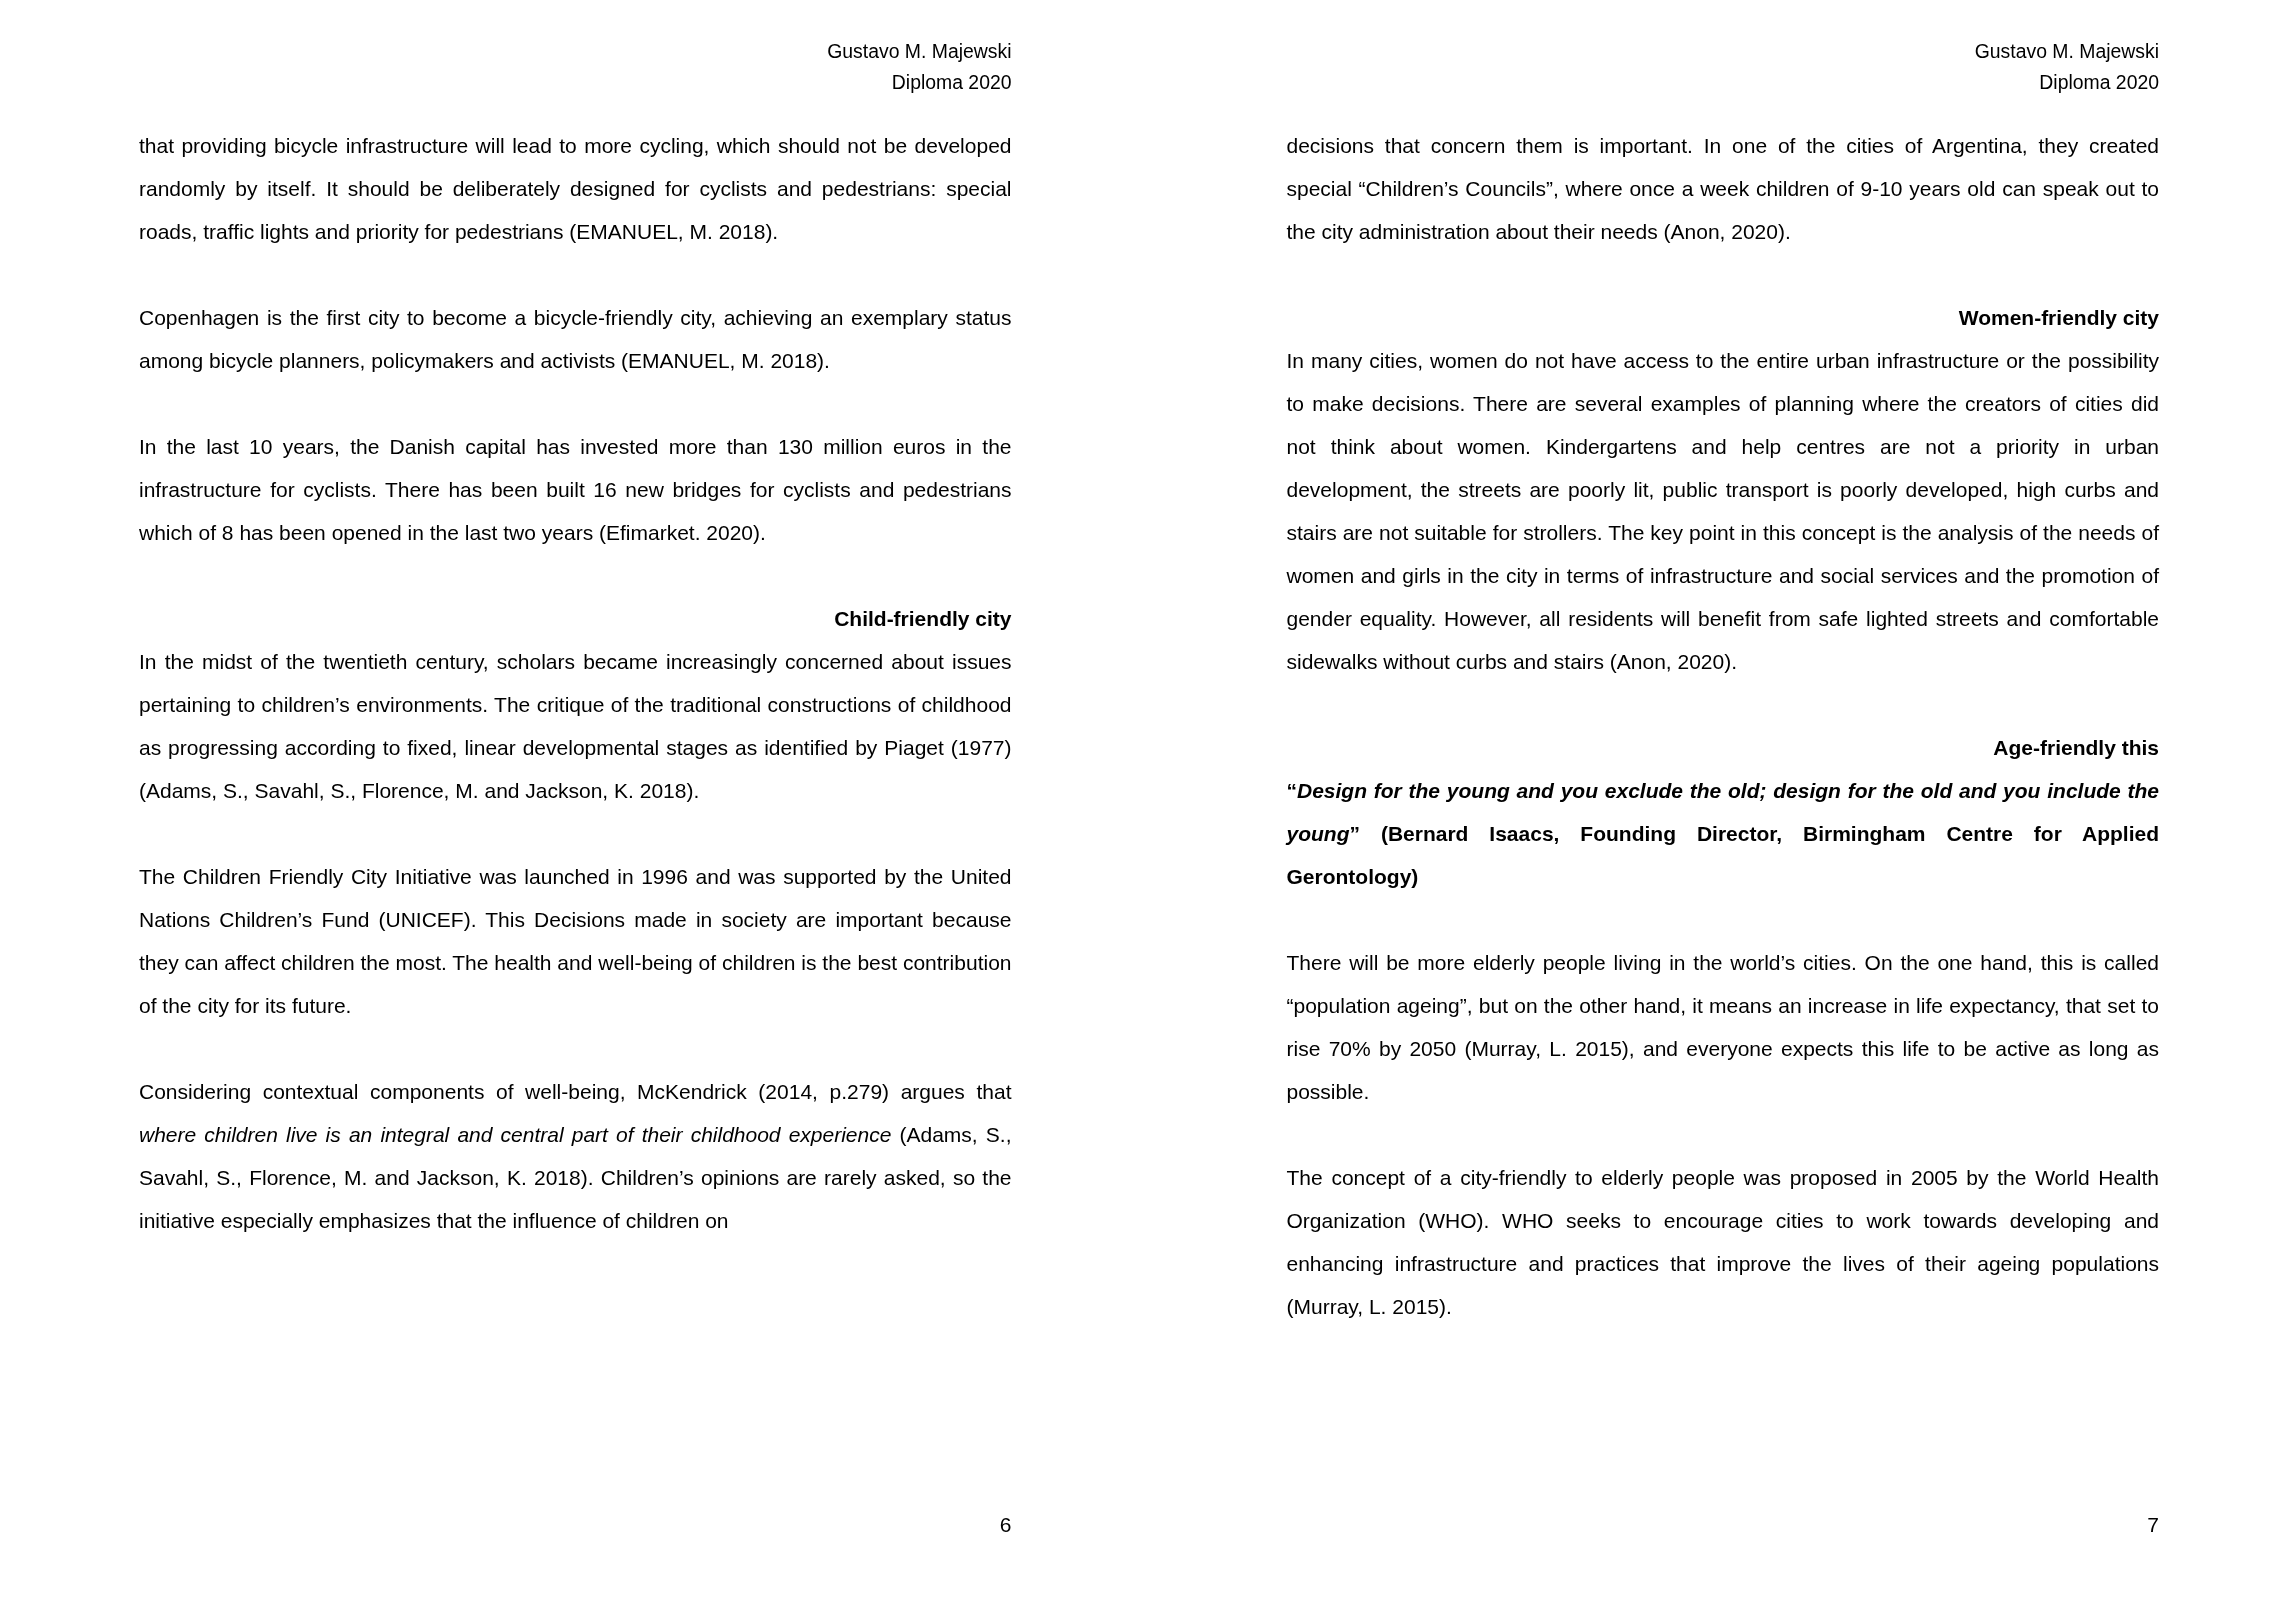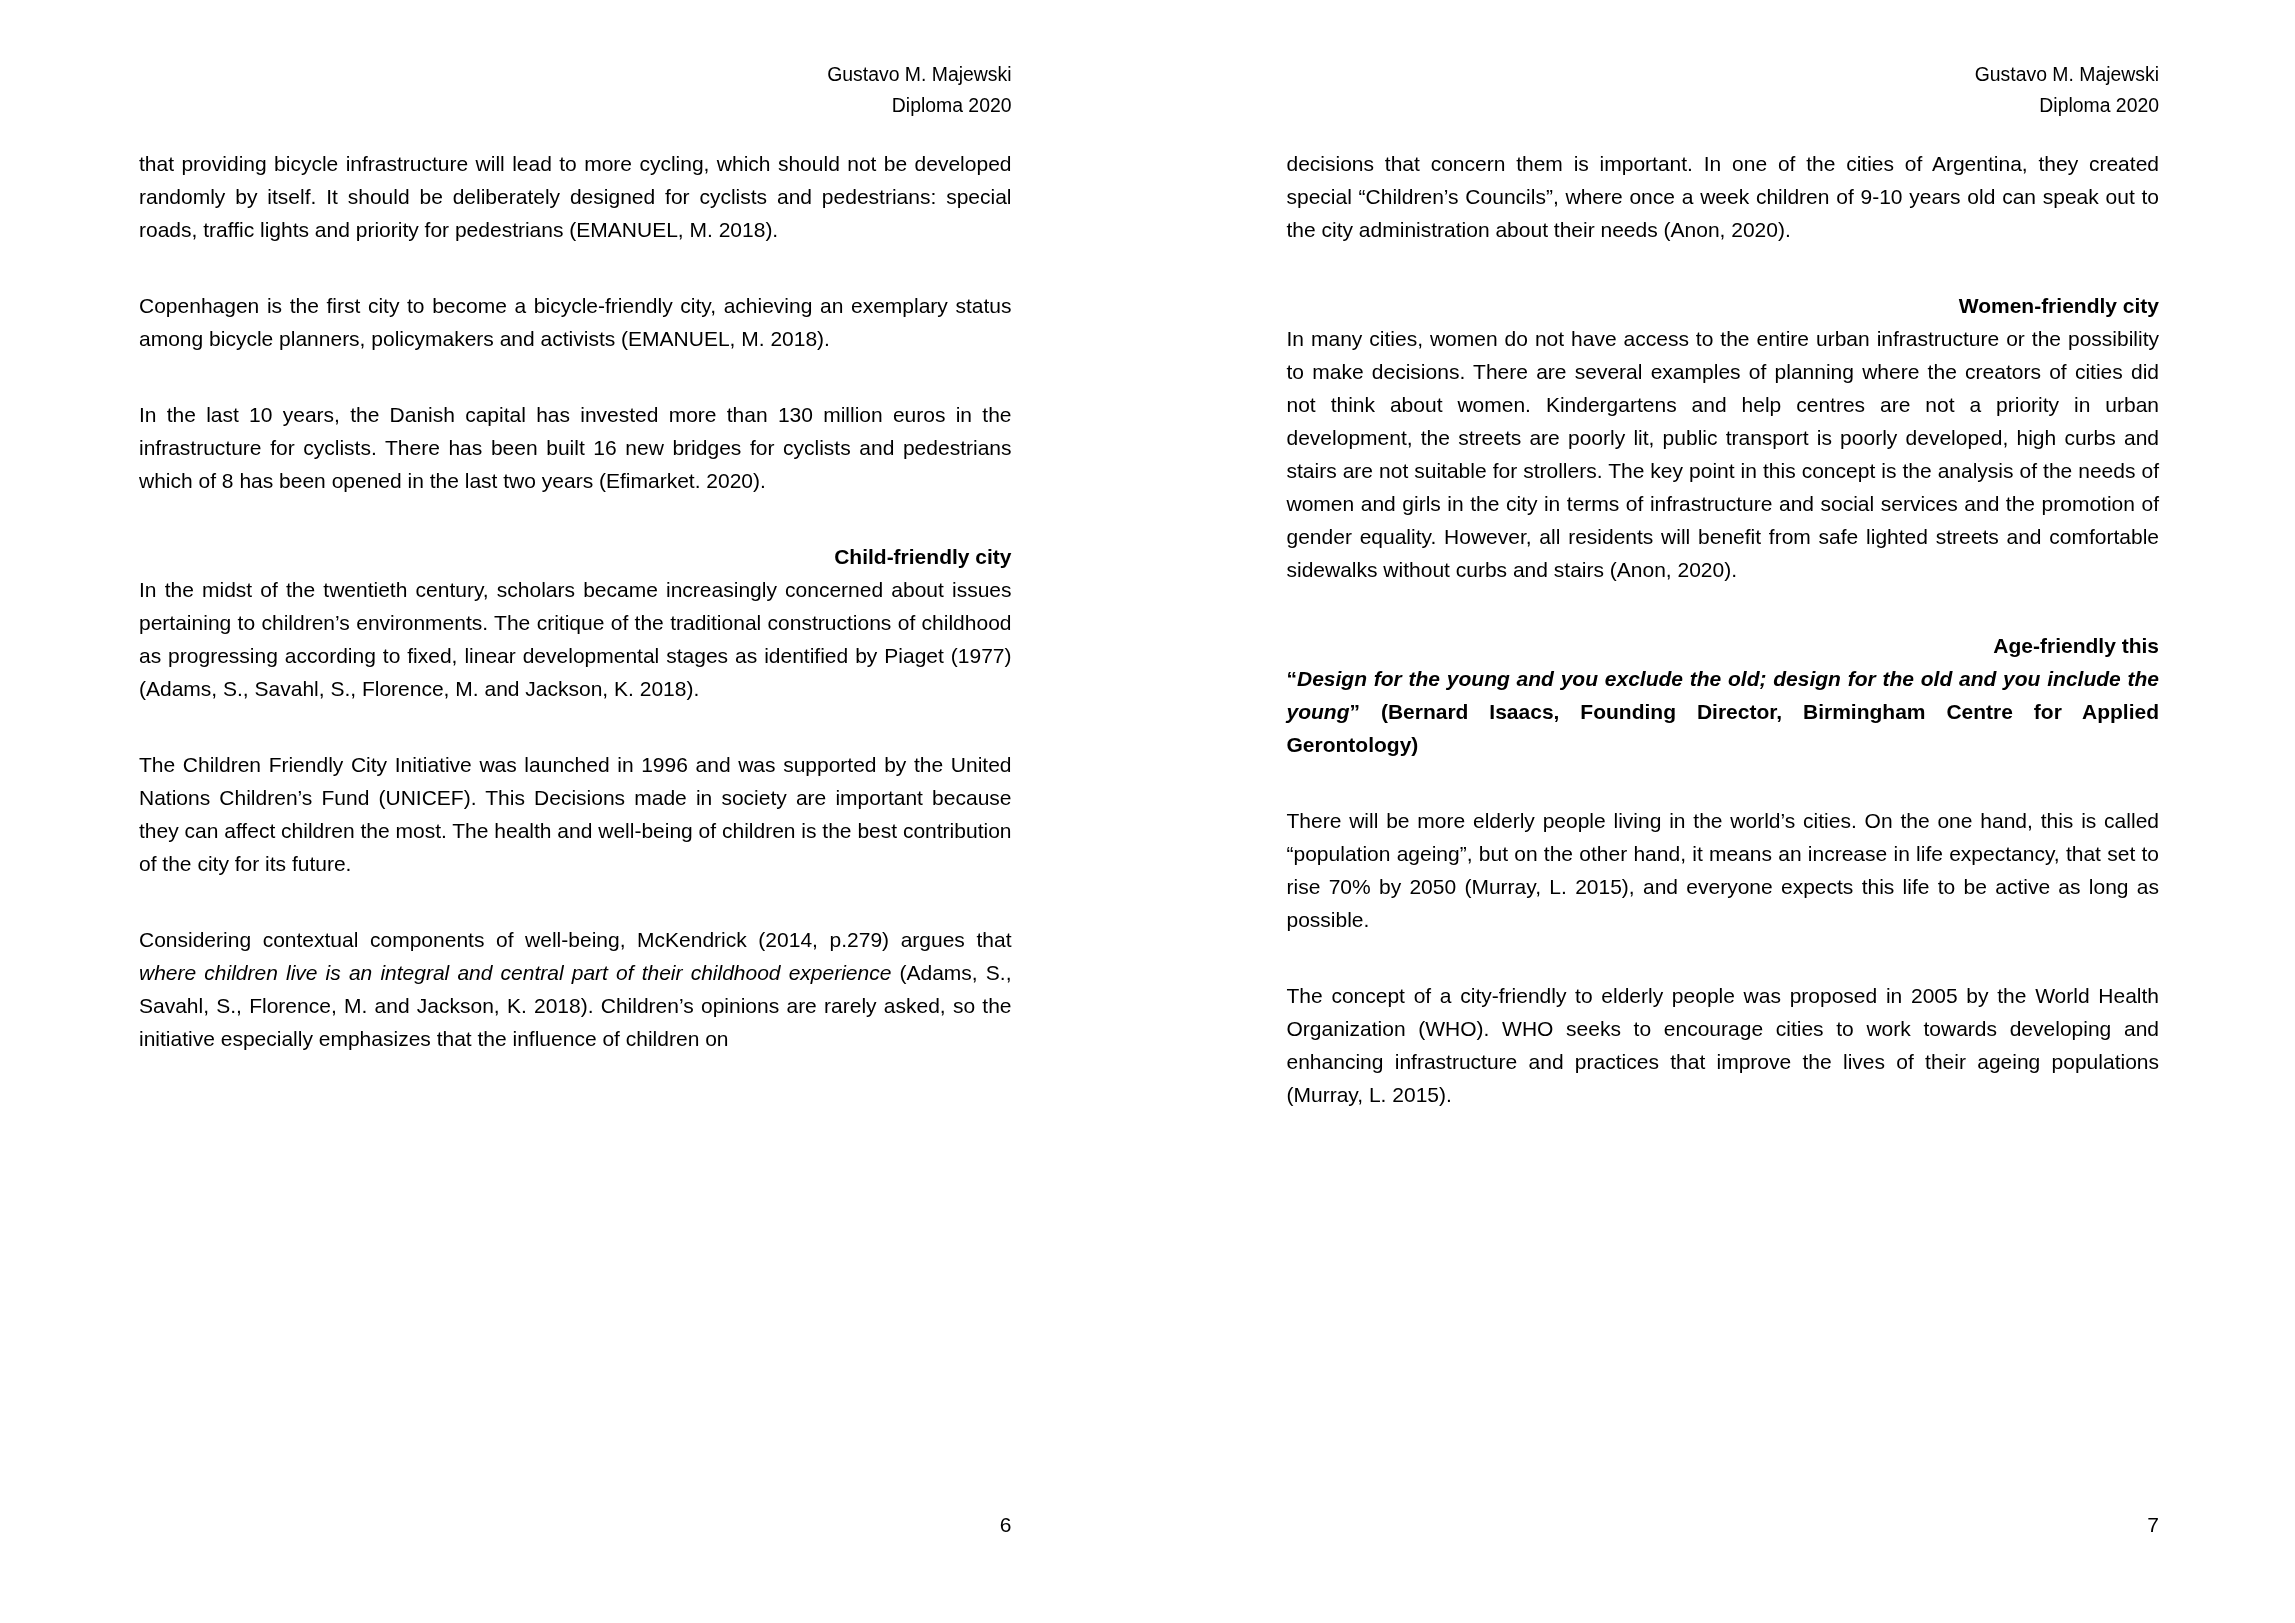--- a/index.html
+++ b/index.html
@@ -17,33 +17,33 @@
   .spread {
     display: flex;
     width: 2295px;
     height: 1623px;
     background: #ffffff;
   }
   .page {
     width: 1148px;
     height: 1618px;
     box-sizing: border-box;
-    padding: 59px 136px 0 139px;
+    padding: 36px 136px 0 139px;
     position: relative;
     background: #ffffff;
   }
   .page-header {
     text-align: right;
     font-size: 19.4px;
     line-height: 30.5px;
     margin-bottom: 27px;
   }
   .content {
     font-size: 21px;
-    line-height: 33px;
+    line-height: 43px;
     text-align: justify;
   }
   .content p {
     margin: 0 0 43px 0;
   }
   .content .heading {
     font-weight: 700;
     margin: 0;
     text-align: right;
   }

